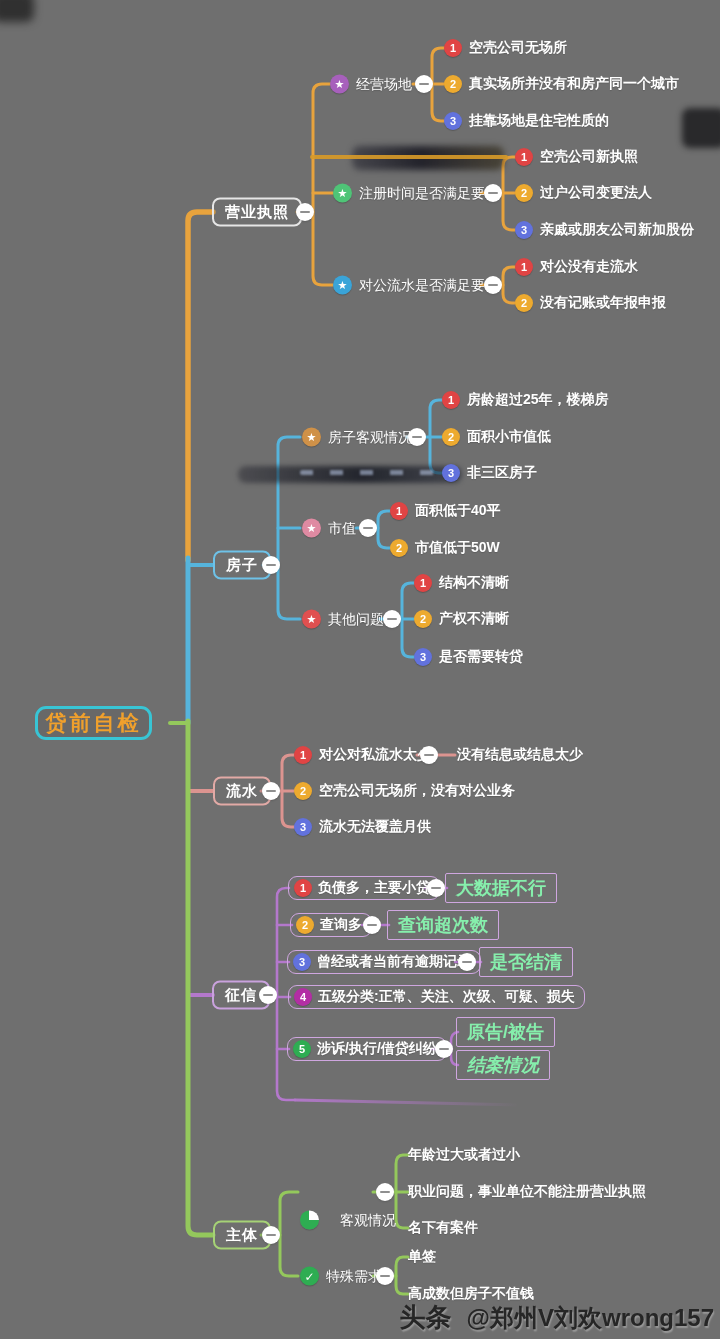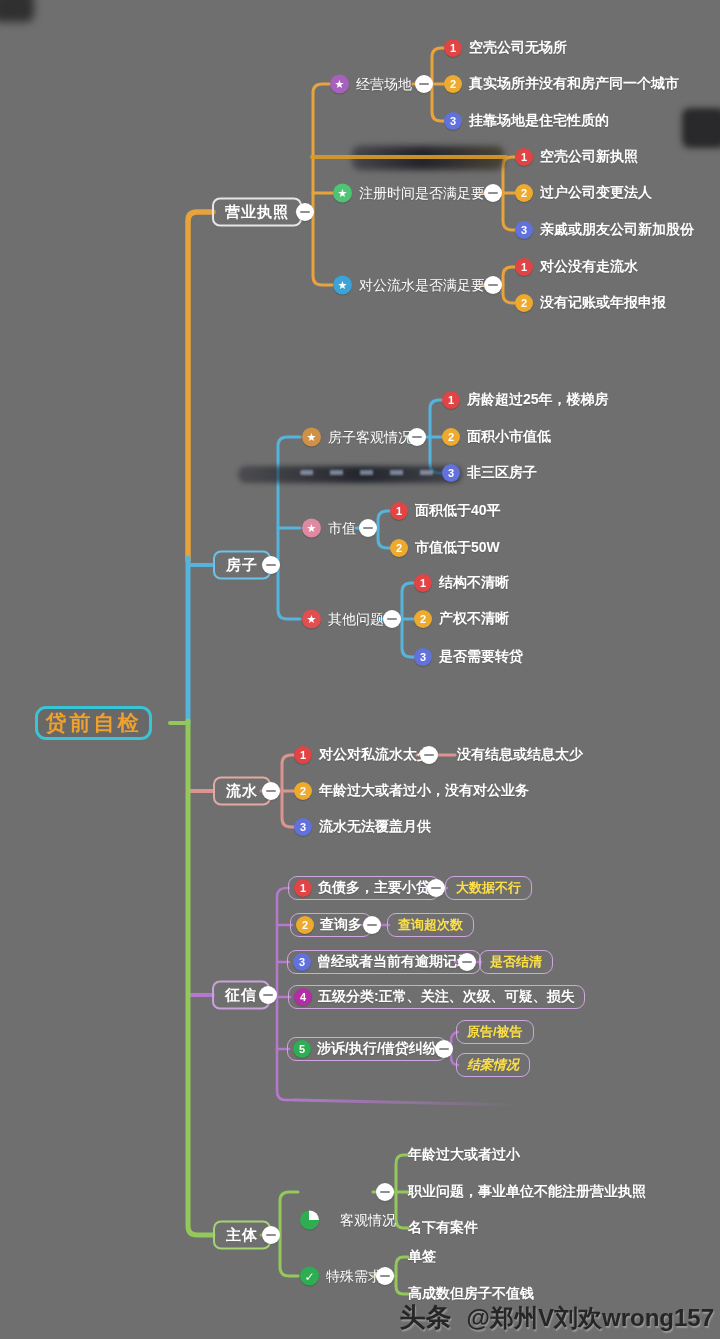--- a/index.html
+++ b/index.html
@@ -24,21 +24,21 @@
   .s-purple{background:#a760bc}.s-green{background:#4fc477}.s-blue{background:#3aa4d8}
   .s-tan{background:#cf9148}.s-pink{background:#df8aa2}.s-red{background:#e05050}
   .icon-pie{width:19px;height:19px;border-radius:50%;flex:none;
             background:conic-gradient(#ffffff 0 25%,#2ead52 25% 100%);box-shadow:0 1px 1px rgba(0,0,0,.2);}
   .icon-check{width:19px;height:19px;border-radius:50%;background:#2ead52;color:#fff;font-size:12px;
               display:flex;align-items:center;justify-content:center;flex:none;box-shadow:0 1px 1px rgba(0,0,0,.2);}
   .t{color:#fff;font-size:14px;font-weight:400;text-shadow:0 1px 1px rgba(0,0,0,.18);}
   .lt{color:#fff;font-size:14px;font-weight:600;text-shadow:0 1px 1px rgba(0,0,0,.15);}
   .pbox{display:flex;align-items:center;gap:6px;border:1.6px solid #cfa6e0;border-radius:9px;
         padding:2px 9px 2px 5px;}
-  .sbox{border:1.6px solid #cfa6e0;border-radius:9px;padding:2px 10px;color:#fde047;font-size:13px;font-weight:600;}
+  .sbox{border:1.6px solid #cfa6e0;border-radius:2px;padding:2px 10px;color:#86efac;font-size:18px;font-weight:600;}
   .minus{position:absolute;width:18px;height:18px;border-radius:50%;background:#fff;
          transform:translate(-50%,-50%);z-index:4;box-shadow:0 1px 2px rgba(0,0,0,.15);}
   .minus::after{content:"";position:absolute;left:4px;right:4px;top:50%;height:2.5px;margin-top:-1.25px;
                 background:#8f8f8f;border-radius:2px;}
   
   .wm{position:absolute;right:6px;bottom:4px;display:flex;align-items:baseline;gap:15px;color:#262626;
       text-shadow:1px 1.5px 1.5px rgba(255,255,255,.3);z-index:5;}
   .wm .brand{font-size:26px;font-weight:800;}
   .wm .handle{font-size:24px;font-weight:700;}
   .sm{position:absolute;z-index:2;border-radius:8px;}
@@ -252,21 +252,21 @@
 
   <div class="row" style="left:294px;top:755px;">
     <span class="badge b1">1</span>
     <span class="lt">对公对私流水太少</span>
   </div>
   <div class="row" style="left:457px;top:755px;">
     <span class="lt">没有结息或结息太少</span>
   </div>
   <div class="row" style="left:294px;top:791px;">
     <span class="badge b2">2</span>
-    <span class="lt">年龄过大或者过小，没有对公业务</span>
+    <span class="lt">空壳公司无场所，没有对公业务</span>
   </div>
   <div class="row" style="left:294px;top:827px;">
     <span class="badge b3">3</span>
     <span class="lt">流水无法覆盖月供</span>
   </div>
 
   <div class="row" style="left:288px;top:888px;">
     <div class="pbox">
       <span class="badge b1">1</span>
       <span class="lt">负债多，主要小贷</span>

